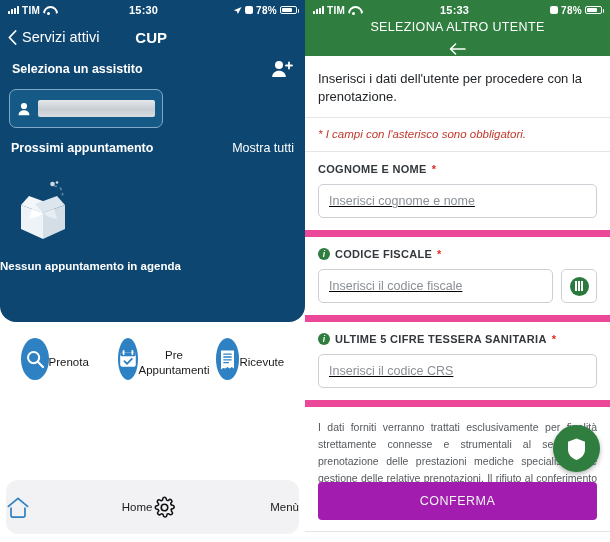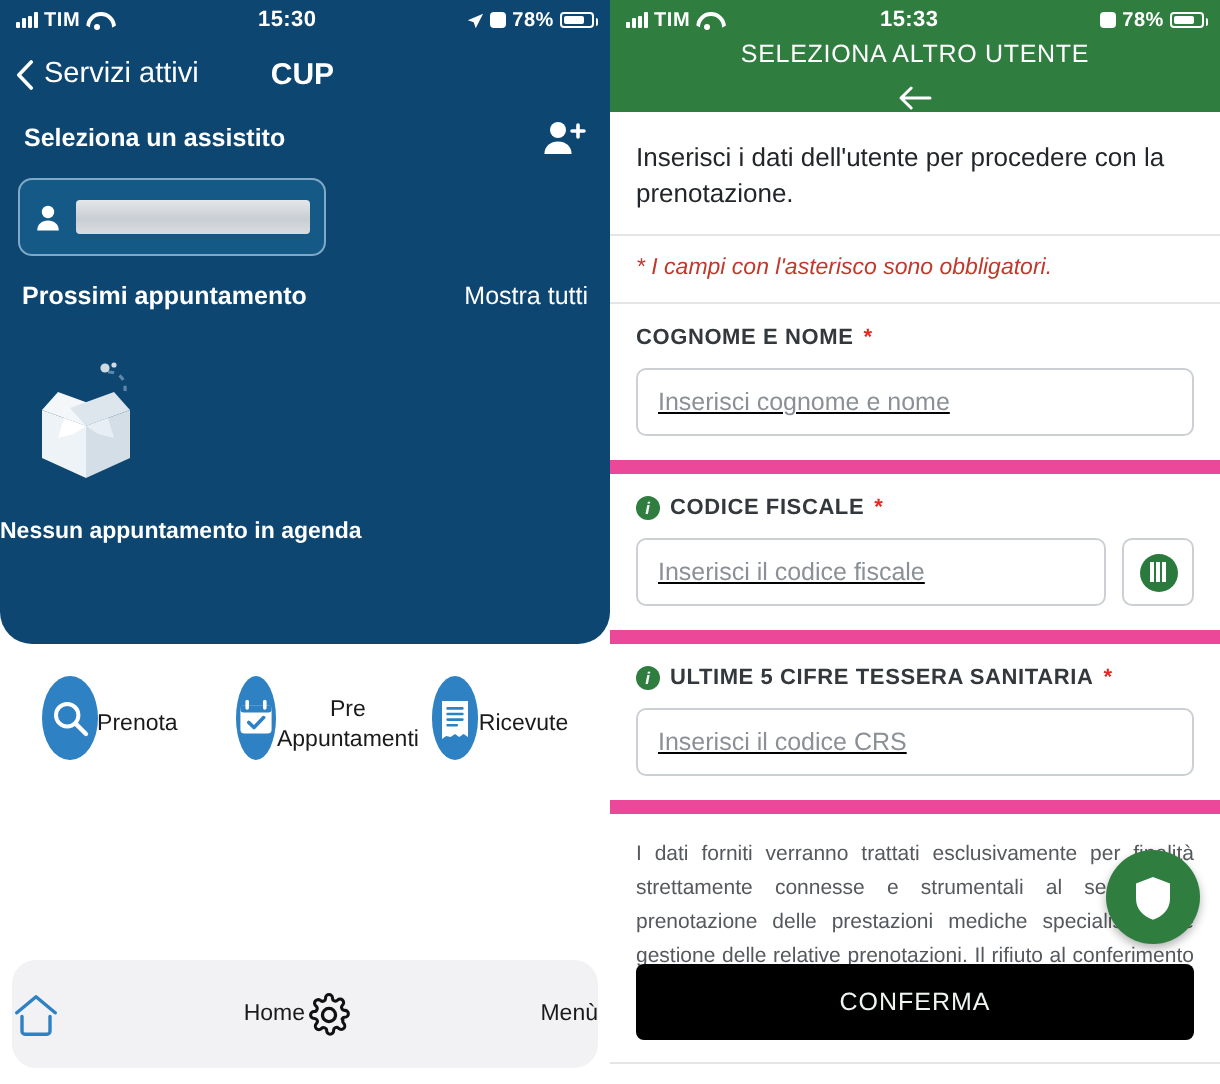--- a/index.html
+++ b/index.html
@@ -179,21 +179,21 @@
   .btn-row {
     position: absolute; left: 0; bottom: 0; width: 100%;
     display: flex; gap: 10px; padding: 13px 13px 22px;
   }
   .btn {
     flex: 1; height: 38px; border-radius: 4px;
     display: flex; align-items: center; justify-content: center;
     font-size: 12.5px; letter-spacing: .5px; cursor: pointer;
   }
   .btn-cancel { background: #2a6b37; color: #fff; }
-  .btn-confirm { background: #000000; color: #eef4ef; }
+  .btn-confirm { background: #a21caf; color: #eef4ef; }
 </style>
 </head>
 <body>
 
 <div class="screens">
 
   <div class="left">
     <div class="left-blue"></div>
 
     <div class="statusbar">

